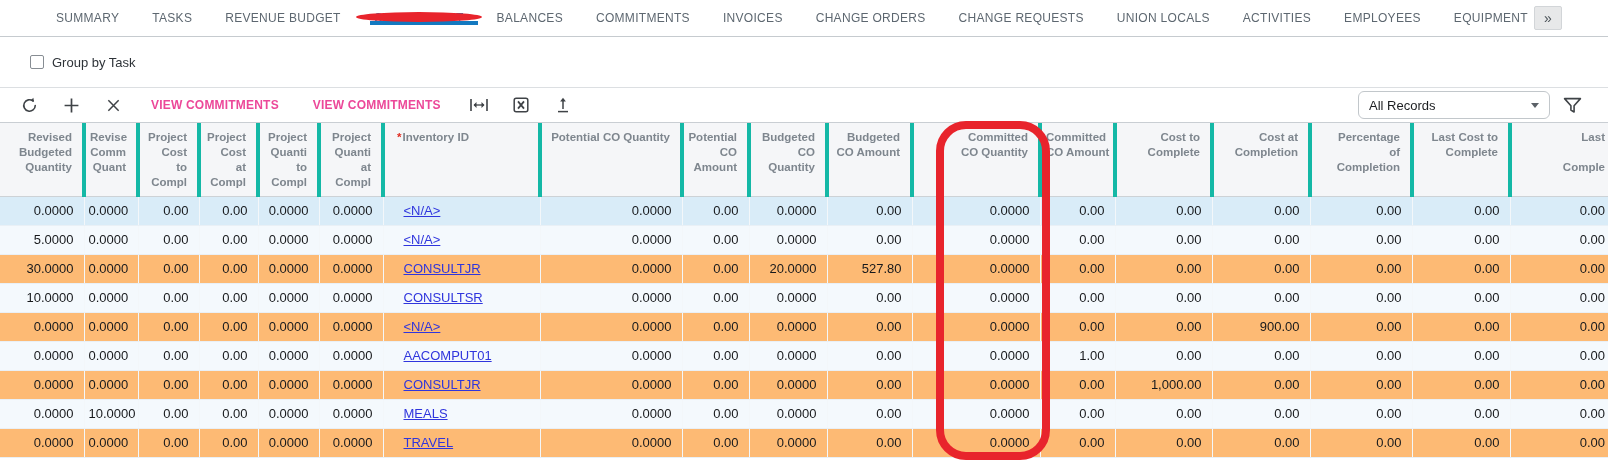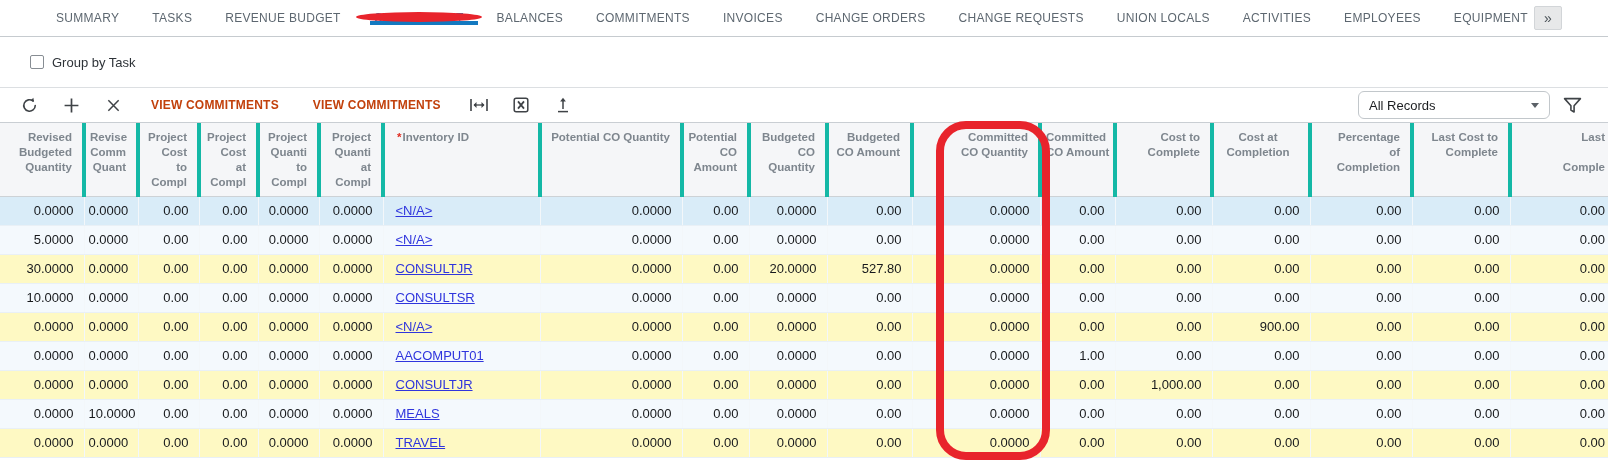--- a/index.html
+++ b/index.html
@@ -28,41 +28,41 @@
   .overflow-btn{margin-left:auto;margin-right:46px;align-self:center;width:28px;height:24px;
             background:#e7e8e9;border:1px solid #d2d5d8;border-radius:2px;display:flex;align-items:center;
             justify-content:center;color:#4a5258;font-size:14px;cursor:pointer;}
   
   .group-row{height:51px;display:flex;align-items:center;padding-left:30px;border-bottom:1px solid #dcdfe2;}
   .checkbox{width:14px;height:14px;border:1px solid #878d93;border-radius:2px;background:#fff;margin-right:8px;cursor:pointer;flex:0 0 auto;}
   .group-label{font-size:13px;color:#2e3338;}
   
   .toolbar{height:35px;display:flex;align-items:center;padding:0 14px 0 8px;border-bottom:1px solid #c9ced3;}
   .tool-icon{width:42px;height:34px;display:flex;align-items:center;justify-content:center;cursor:pointer;}
-  .tool-btn{font-size:12px;font-weight:700;color:#c2410c;letter-spacing:.2px;padding:0 17px;height:34px;
+  .tool-btn{font-size:12px;font-weight:700;color:#ec4899;letter-spacing:.2px;padding:0 17px;height:34px;
             display:flex;align-items:center;cursor:pointer;white-space:nowrap;}
   .records-dd{margin-left:auto;width:192px;height:28px;border:1px solid #c2c7cb;border-radius:6px;
             display:flex;align-items:center;justify-content:space-between;padding:9px 10px;font-size:13px;
             color:#1c1e21;background:#fff;cursor:pointer;}
   .caret{width:0;height:0;border-left:4px solid transparent;border-right:4px solid transparent;
             border-top:5px solid #5b6167;}
   .filter-btn{width:44px;height:34px;display:flex;align-items:center;justify-content:center;cursor:pointer;}
   
   .grid-wrap{position:relative;}
   table{border-collapse:collapse;table-layout:fixed;width:1608px;}
   thead th{height:73px;background:#f5f6f8;vertical-align:top;padding:7px 10px 0 4px;font-size:11.5px;
            font-weight:700;color:var(--hdr-text);text-align:right;border-right:4px solid #14b8a6;
            border-bottom:1px solid #cdd2d6;line-height:15px;cursor:pointer;}
   thead th .hlbl{white-space:pre;}
   thead th.left{text-align:left;padding-left:12px;}
   .req{color:#e02b20;margin-right:1px;}
   tbody td{height:29px;font-size:13px;color:var(--ink);text-align:right;padding:0 10px 0 4px;
            border-bottom:1px solid #e9f0f6;border-right:1px solid #f3f7fa;white-space:nowrap;overflow:hidden;}
-  tbody td.left{text-align:left;padding-left:12px;}
-  tbody tr{background:#fef9c3;}
+  tbody td.left{text-align:left;padding-left:20px;}
+  tbody tr{background:#fdba74;}
   tbody tr:nth-child(even){background:#f4f9fd;}
   tbody tr.sel{background:#d9ecf8;}
   th.last,td.last{padding-right:3px;border-right:none;}
   a.cell-link{color:var(--link);text-decoration:underline;cursor:pointer;}
   .red-col-box{position:absolute;left:936px;top:-2px;width:114px;height:339px;border:8px solid var(--red);
            border-radius:30px;pointer-events:none;z-index:5;}
   svg{display:block;}
 </style>
 </head>
 <body>
@@ -221,21 +221,21 @@
 CO
 Quantity</span></th>
             <th style="width: 85px;"><span class="hlbl">Budgeted
 CO Amount</span></th>
             <th style="width: 128px;"><span class="hlbl">Committed
 CO Quantity</span></th>
             <th style="width: 75px;"><span class="hlbl">Committed
 CO Amount</span></th>
             <th style="width: 97px;"><span class="hlbl">Cost to
 Complete</span></th>
-            <th style="width: 98px; text-align: center;"><span class="hlbl">Cost at
+            <th style="width: 98px;"><span class="hlbl">Cost at
 Completion</span></th>
             <th style="width: 102px;"><span class="hlbl">Percentage
 of
 Completion</span></th>
             <th style="width: 98px;"><span class="hlbl">Last Cost to
 Complete</span></th>
             <th class="last" style="width: 98px;"><span class="hlbl">Last
 
 Comple</span></th>
           </tr>

